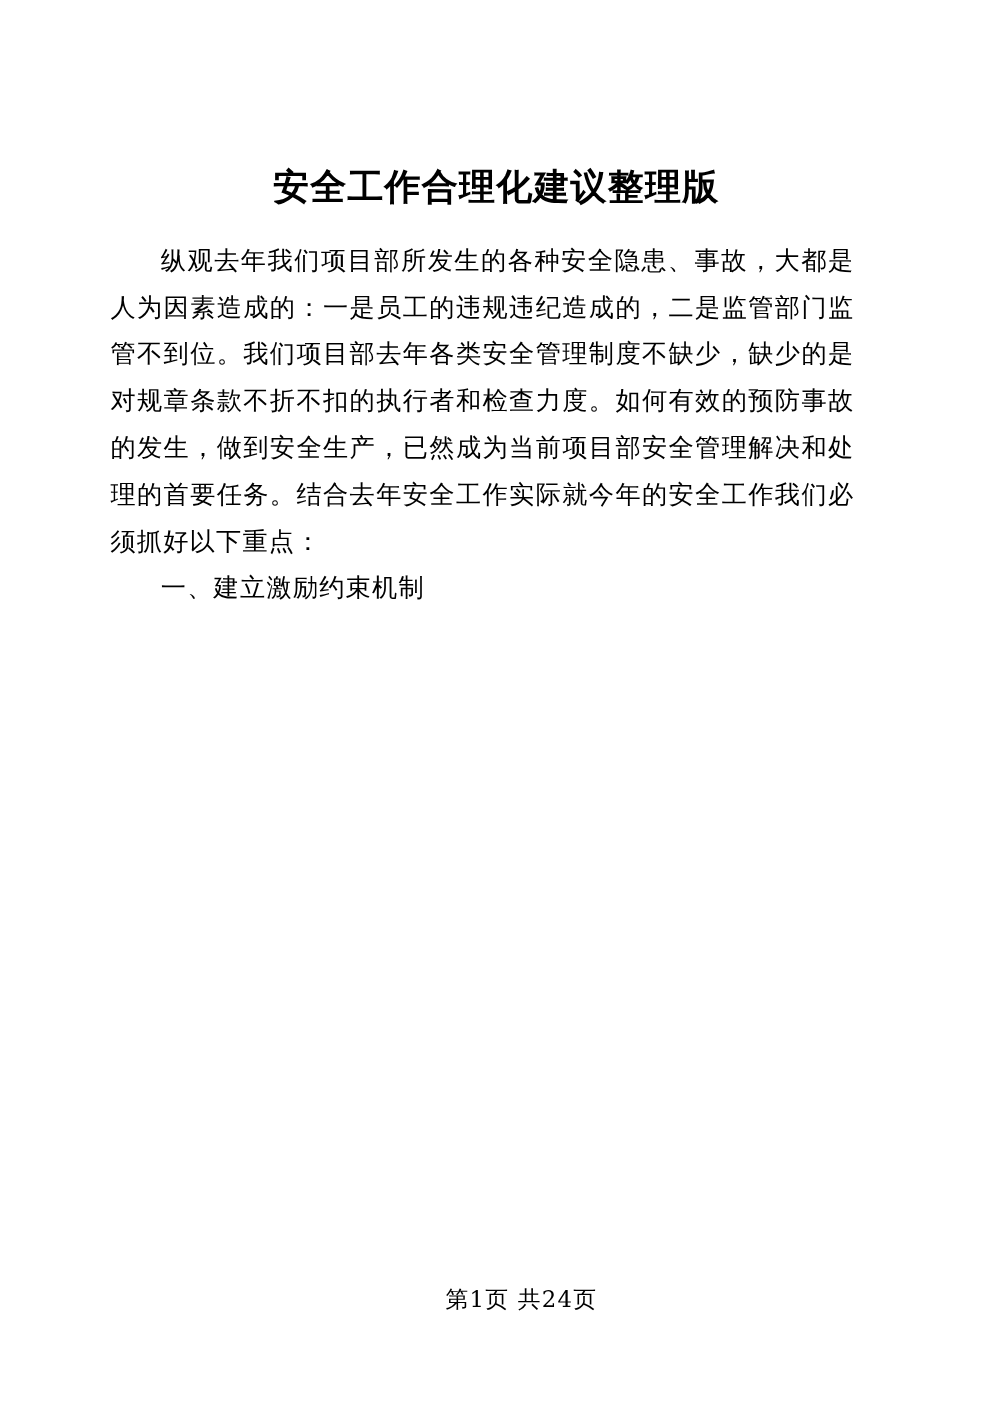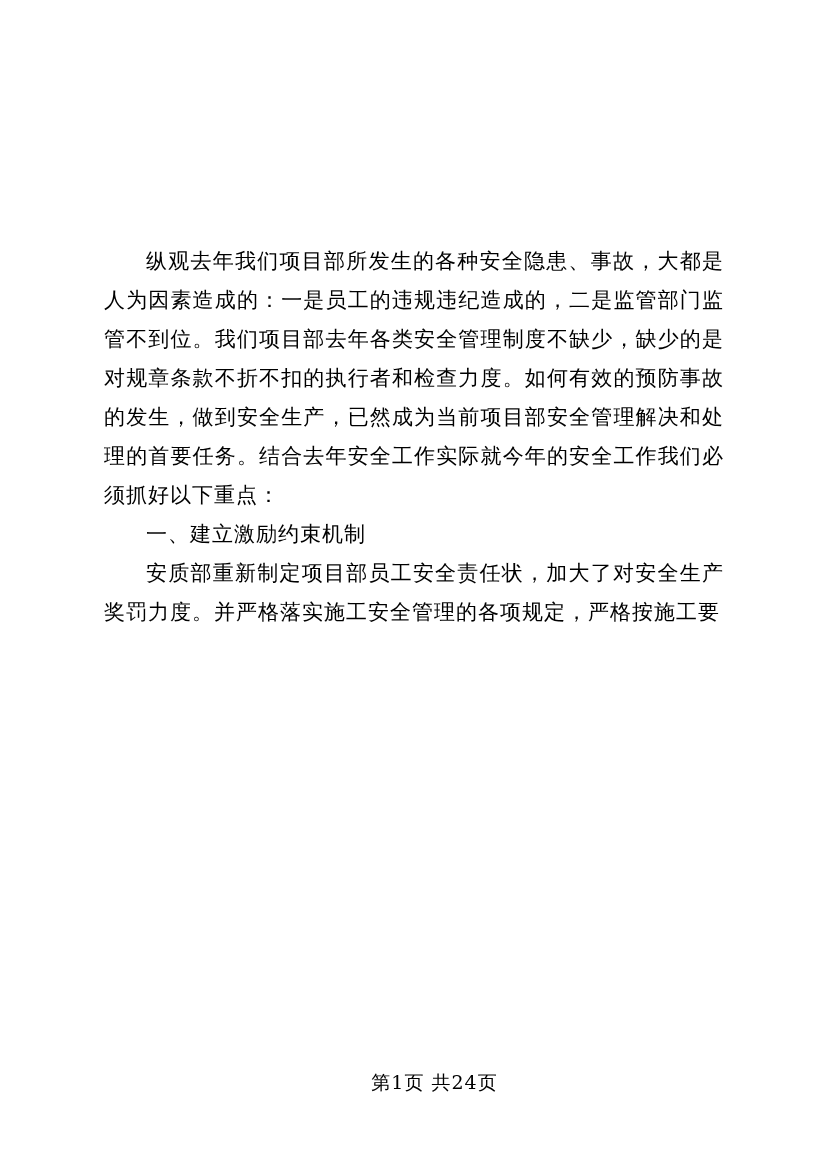--- a/index.html
+++ b/index.html
@@ -25,23 +25,22 @@
     text-align: center;
     font-size: 30px;
     font-weight: bold;
     letter-spacing: 1px;
     line-height: 46px;
     white-space: nowrap;
   }
   .doc-body {
     position: absolute;
     top: 198px;
-    left: 104px;
+    left: 92px;
     width: 620px;
-    margin-top: 44px;
   }
   .para {
     margin: 0;
     font-size: 21px;
     line-height: 39px;
     letter-spacing: 1px;
     text-align: justify;
     text-indent: 2em;
     word-break: normal;
   }
@@ -54,22 +53,22 @@
     font-size: 19px;
     letter-spacing: 1px;
     transform: translateX(21px);
   }
 </style>
 </head>
 <body>
 
 <div class="page">
 
+  <h1 class="doc-title">安全工作合理化建议整理版</h1>
 
   <div class="doc-body">
     <p class="para">纵观去年我们项目部所发生的各种安全隐患、事故，大都是人为因素造成的：一是员工的违规违纪造成的，二是监管部门监管不到位。我们项目部去年各类安全管理制度不缺少，缺少的是对规章条款不折不扣的执行者和检查力度。如何有效的预防事故的发生，做到安全生产，已然成为当前项目部安全管理解决和处理的首要任务。结合去年安全工作实际就今年的安全工作我们必须抓好以下重点：</p>
     <p class="para">一、建立激励约束机制</p>
-    <p class="para">安质部重新制定项目部员工安全责任状，加大了对安全生产奖罚力度。并严格落实施工安全管理的各项规定，严格按施工要</p>
   </div>
 
   <div class="footer">第1页 共24页</div>
 
 </div>
 
 </body></html>

